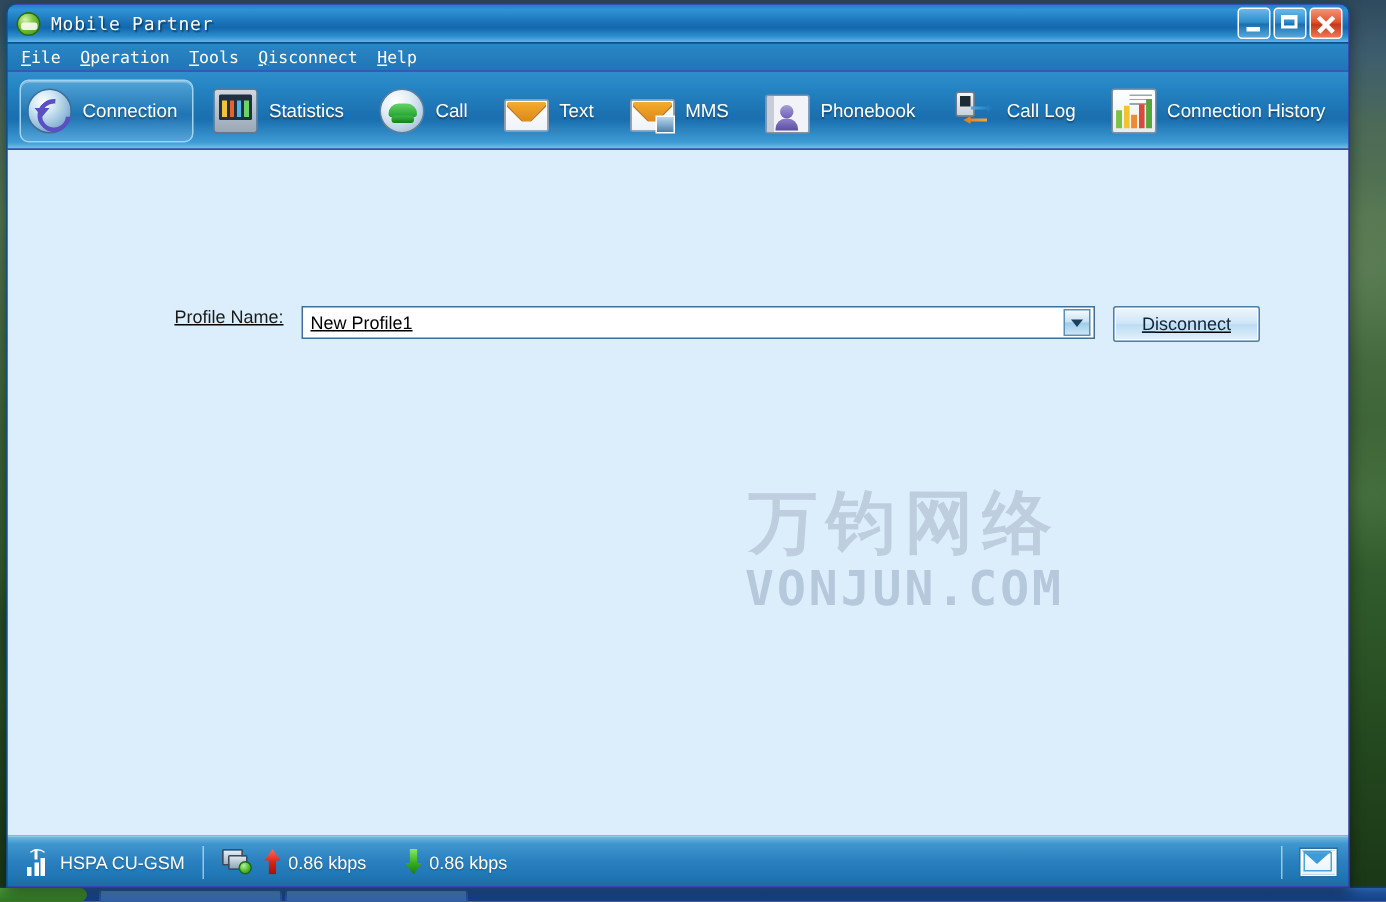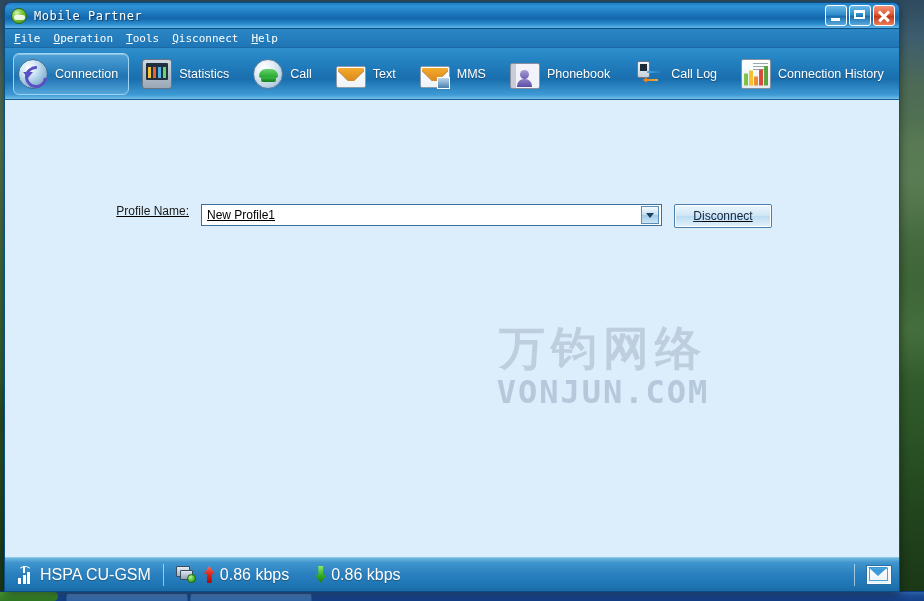--- a/index.html
+++ b/index.html
@@ -395,21 +395,21 @@
   }
   #profile-label {
     width: 196px;
     text-align: right;
     padding-right: 12px;
     box-sizing: border-box;
     font-size: 12px;
     color: #1a1a1a;
   }
   #profile-combo {
-    width: 461px; height: 22px;
+    width: 529px; height: 22px;
     background: #ffffff;
     border: 1px solid #3c6f9c;
     box-sizing: border-box;
     display: flex;
     align-items: center;
     position: relative;
   }
   #profile-value {
     flex: 1 1 auto;
     padding-left: 5px;
@@ -493,21 +493,21 @@
     position: relative;
   }
   .sb-sep {
     width: 1px; height: 22px;
     background: rgba(255,255,255,.55);
     margin: 0 12px;
     flex: 0 0 1px;
   }
   .sb-text {
     color: #ffffff;
-    font-size: 16px;
+    font-size: 12px;
     white-space: nowrap;
     text-shadow: 0 1px 1px rgba(0,0,0,.3);
   }
   .sb-signal {
     width: 15px; height: 18px;
     position: relative;
     flex: 0 0 15px;
     margin-left: 4px;
     margin-right: 8px;
   }

